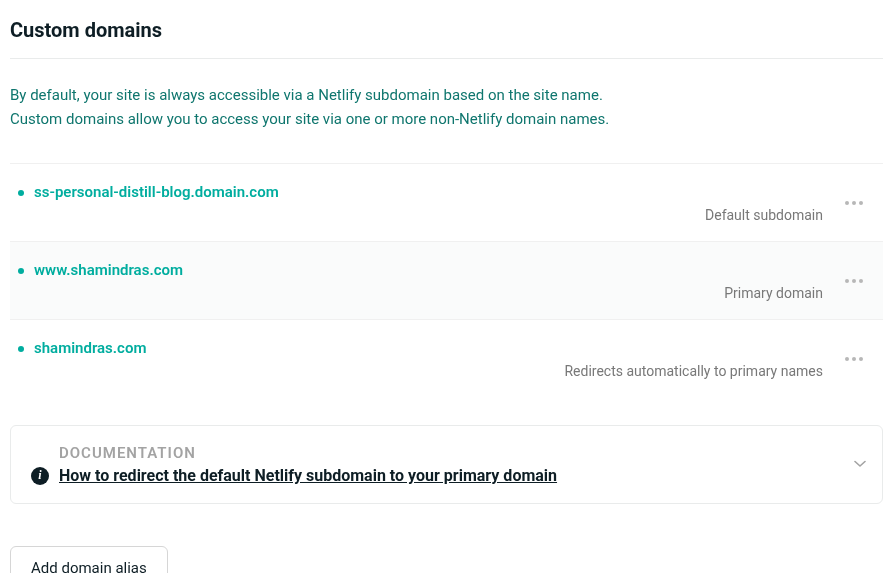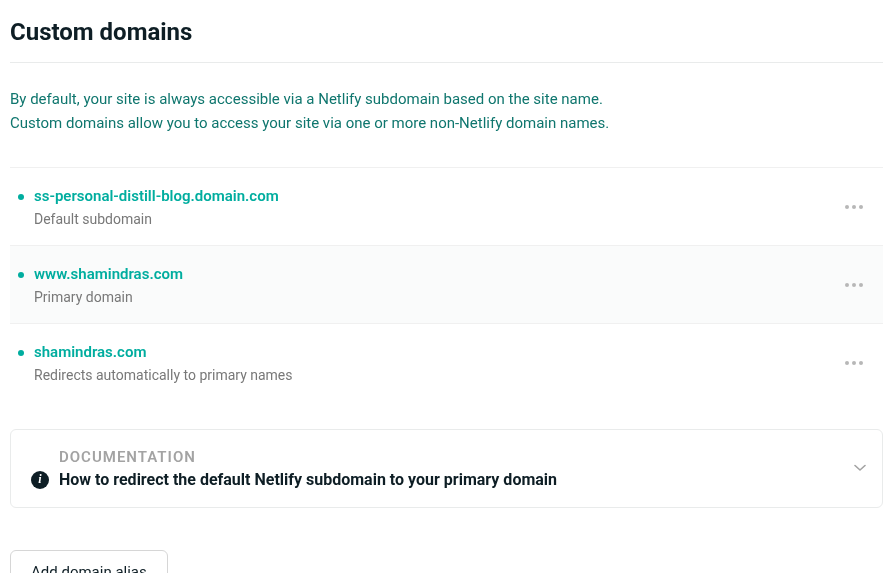--- a/index.html
+++ b/index.html
@@ -11,21 +11,21 @@
     font-family: -apple-system, BlinkMacSystemFont, "Segoe UI", Roboto, Helvetica, Arial, sans-serif;
     background: #fff;
     color: #0e1e25;
     width: 893px;
     padding: 10px;
   }
   .container {
     padding: 0;
   }
   .section-title {
-    font-size: 24px;
+    font-size: 20px;
     font-weight: 700;
     color: #0e1e25;
     padding: 8px 0 16px 0;
     border-bottom: 1px solid #e9ebeb;
   }
   .description {
     color: #0f766e;
     font-size: 15px;
     line-height: 1.6;
     padding: 24px 0 32px 0;
@@ -55,20 +55,21 @@
     color: #00ad9f;
     font-size: 15px;
     font-weight: 600;
     text-decoration: none;
     display: inline-block;
   }
   .domain-sublabel {
     color: #787878;
     font-size: 14px;
     margin-top: 6px;
+    text-align: right;
   }
   .more-button {
     position: absolute;
     right: 12px;
     top: 50%;
     transform: translateY(-50%);
     background: none;
     border: none;
     cursor: pointer;
     padding: 8px;
@@ -117,20 +118,21 @@
     font-size: 12px;
     font-weight: 700;
     font-style: italic;
     font-family: Georgia, serif;
     flex-shrink: 0;
   }
   .doc-title {
     font-size: 16px;
     font-weight: 700;
     color: #0e1e25;
+    text-decoration: underline;
   }
   .chevron {
     position: absolute;
     right: 18px;
     top: 50%;
     transform: translateY(-50%);
     width: 10px;
     height: 10px;
   }
   .chevron svg {

